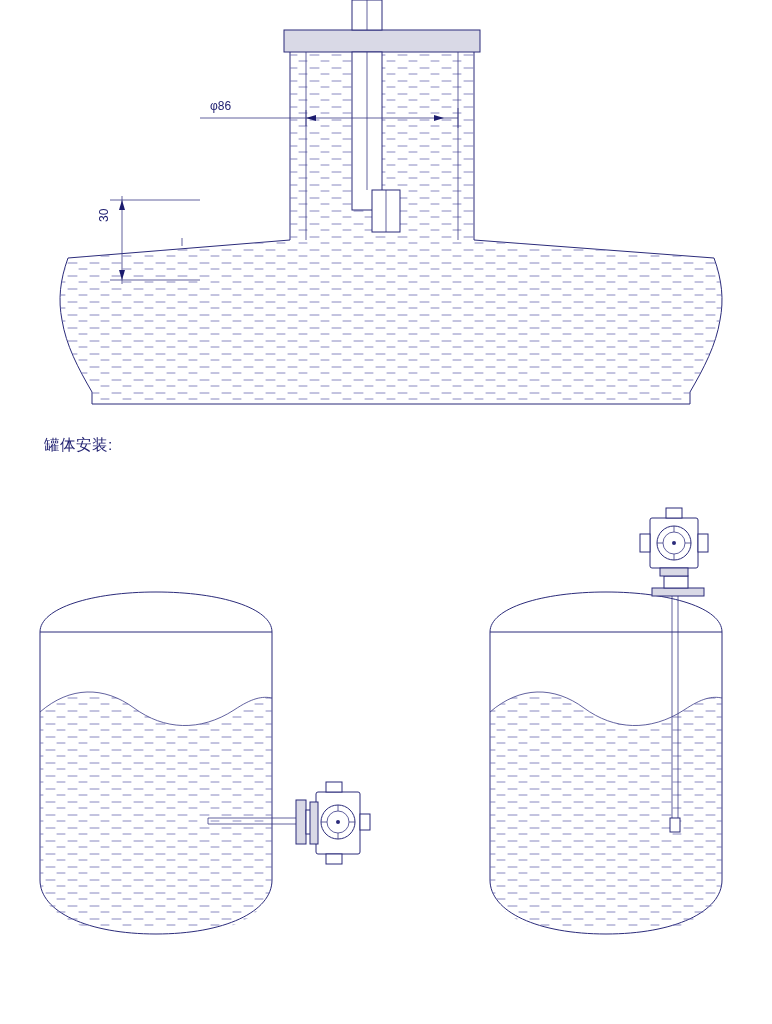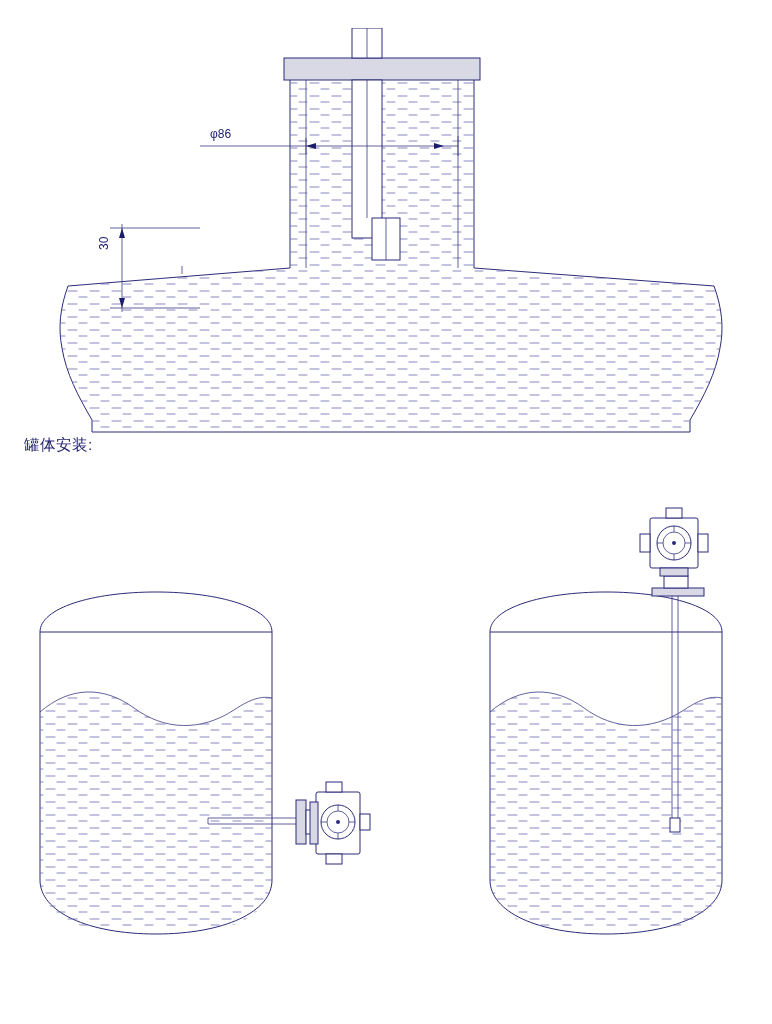--- a/index.html
+++ b/index.html
@@ -20,26 +20,25 @@
     width: 772px;
     height: 1024px;
   }
   
   .fig-top {
     position: absolute;
     left: 0;
     top: 0;
     width: 772px;
     height: 420px;
-    margin-top: 28px;
   }
   
   .caption-block {
     position: absolute;
-    left: 24px;
+    left: 44px;
     top: 432px;
     width: 600px;
   }
   .caption-line {
     font-size: 15.5px;
     line-height: 26px;
     color: #1c1c6e;
     letter-spacing: 0.5px;
     white-space: nowrap;
   }

